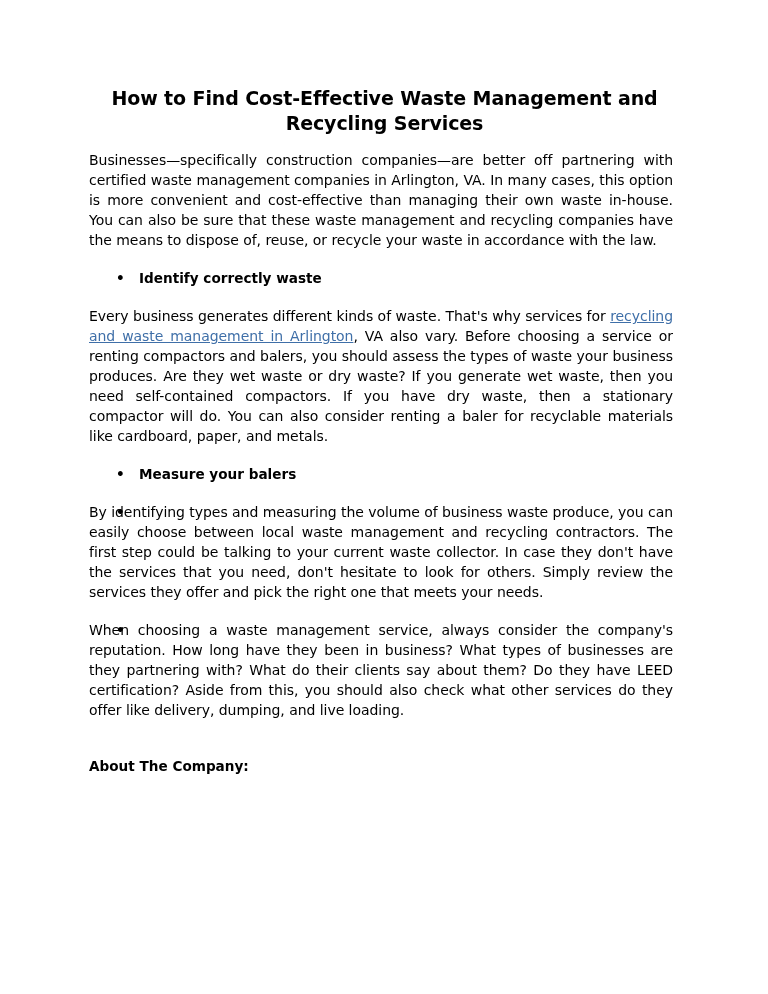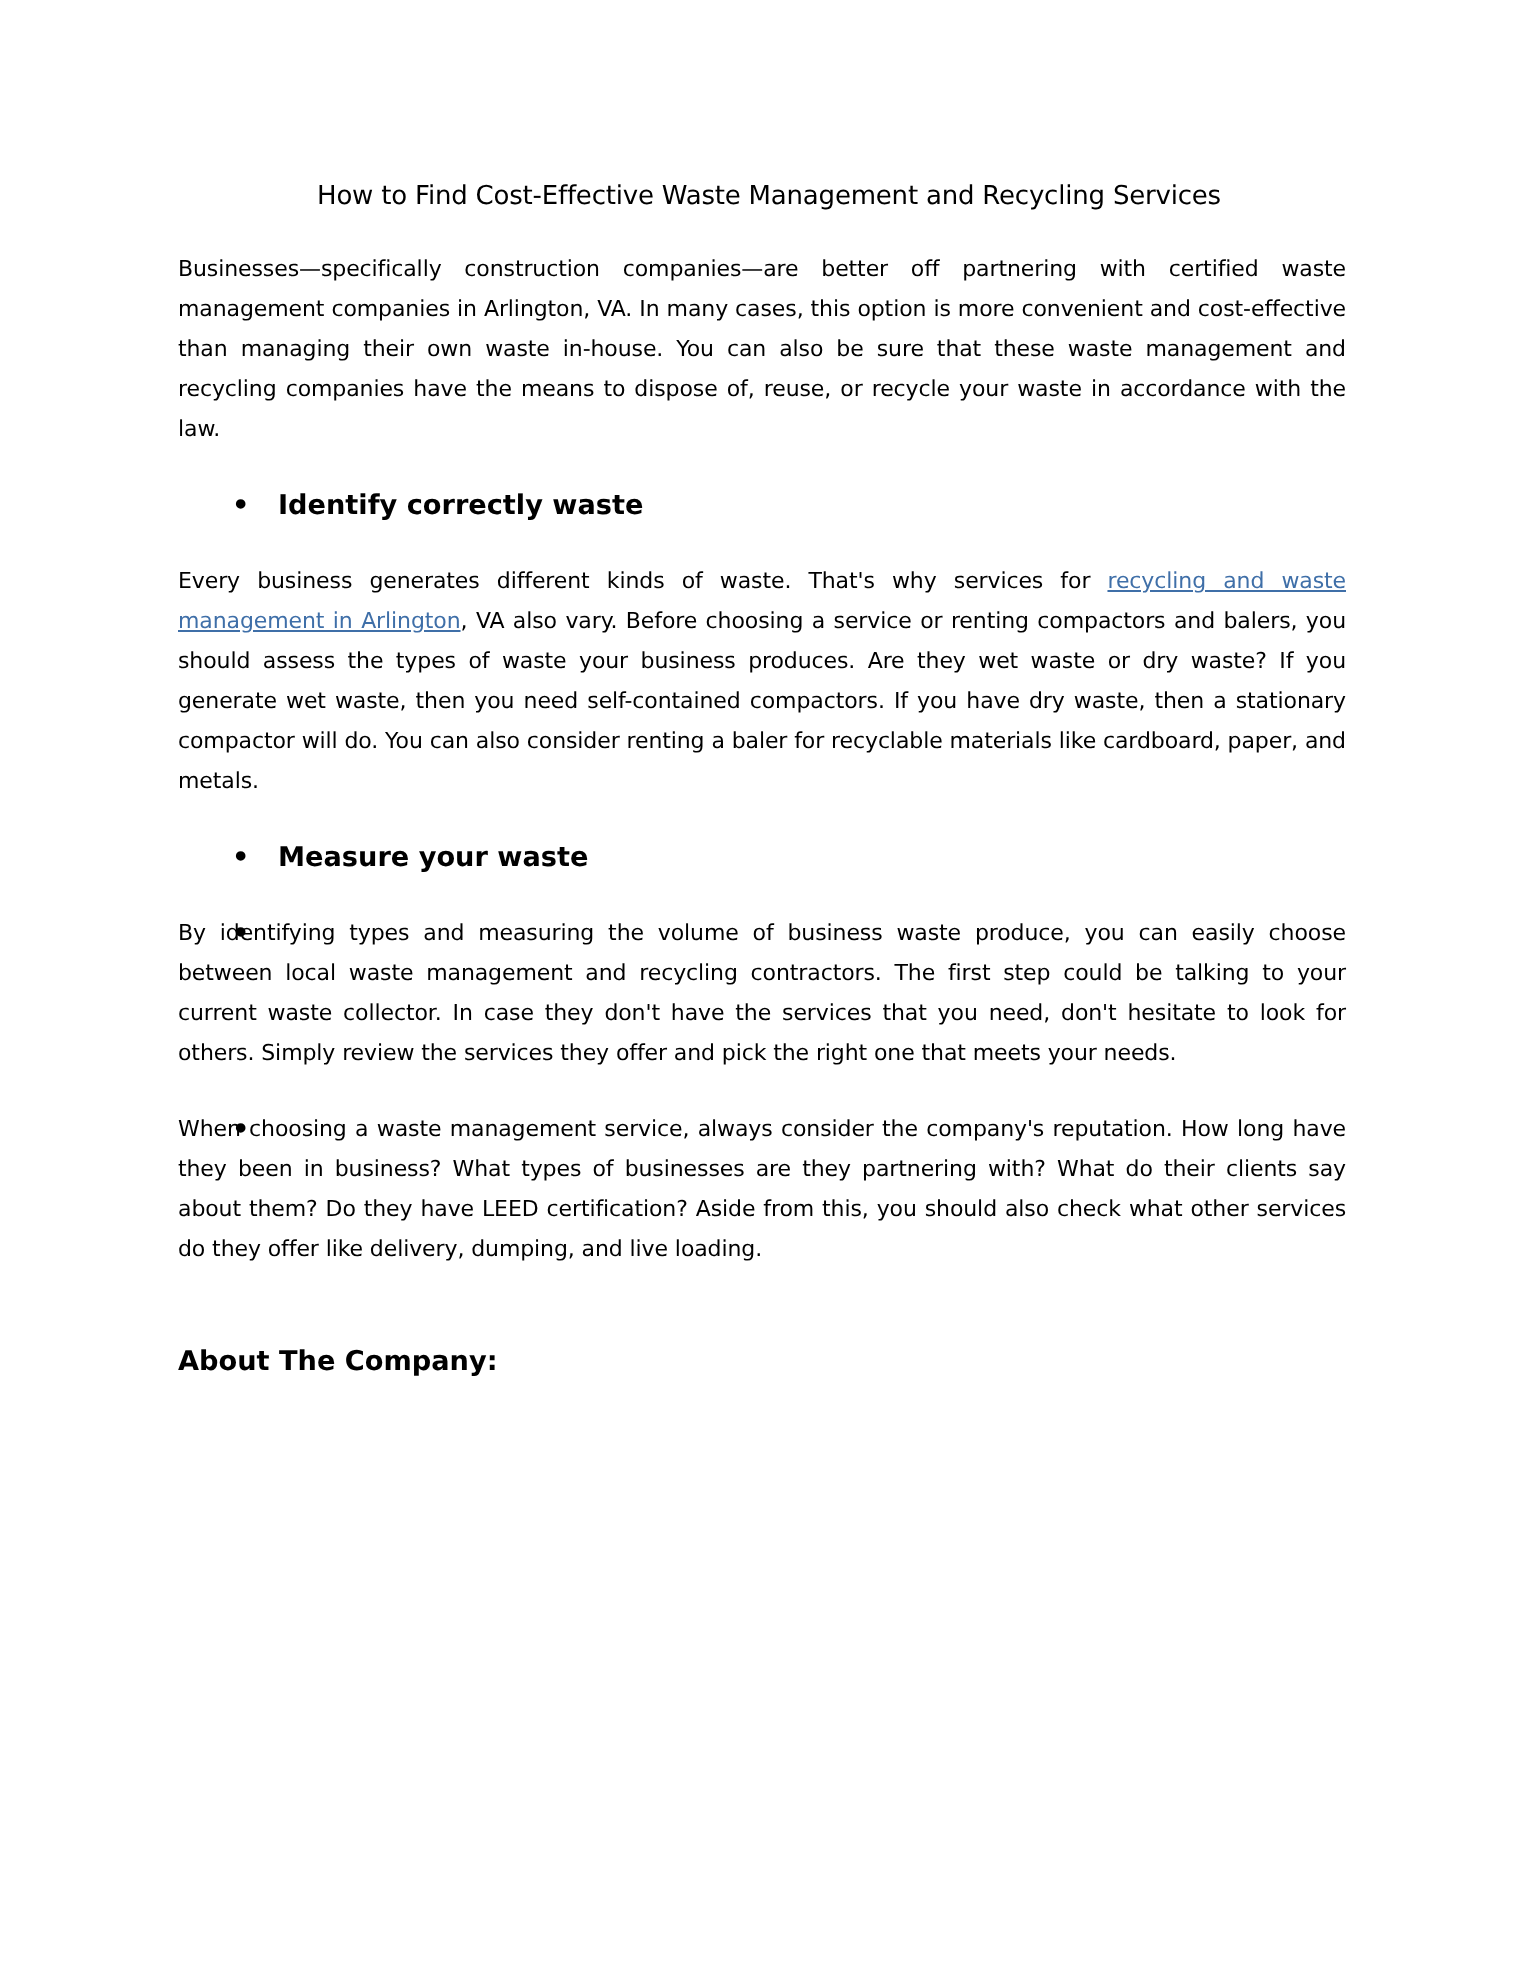--- a/index.html
+++ b/index.html
@@ -24,30 +24,30 @@
     padding: 0;
     overflow: hidden;
   }
   .content {
     position: absolute;
     left: 89px;
     top: 86px;
     width: 591px;
   }
   .doc-title {
-    font-size: 13px;
-    font-weight: normal;
+    font-size: 19px;
+    font-weight: bold;
     line-height: 25px;
     text-align: center;
     margin: 0 0 14px 0;
     letter-spacing: -0.1px;
     padding: 0 6px;
   }
   p.body-para {
-    font-size: 11px;
+    font-size: 14px;
     line-height: 20px;
     text-align: justify;
     text-justify: inter-word;
     margin: 0 7px 18px 0;
     letter-spacing: -0.05px;
   }
   .bullet-item {
     display: block;
     position: relative;
     font-size: 13.6px;
@@ -94,21 +94,21 @@
       <span class="bullet-dot">•</span>
       <span>Identify correctly waste</span>
     </div>
 
     <p class="body-para">
       <span>Every business generates different kinds of waste. That's why services for </span><a class="doclink" href="#">recycling and waste management in Arlington</a><span>, VA also vary. Before choosing a service or renting compactors and balers, you should assess the types of waste your business produces. Are they wet waste or dry waste? If you generate wet waste, then you need self-contained compactors. If you have dry waste, then a stationary compactor will do. You can also consider renting a baler for recyclable materials like cardboard, paper, and metals.</span>
     </p>
 
     <div class="bullet-item">
       <span class="bullet-dot">•</span>
-      <span>Measure your waste</span>
+      <span>Measure your balers</span>
     </div>
 
 
     <div class="bullet-item">
       <span class="bullet-dot">•</span>
     </div>
 
     <p class="body-para">By identifying types and measuring the volume of business waste produce, you can easily choose between local waste management and recycling contractors. The first step could be talking to your current waste collector. In case they don't have the services that you need, don't hesitate to look for others. Simply review the services they offer and pick the right one that meets your needs.</p>
 
     <div class="bullet-item">

